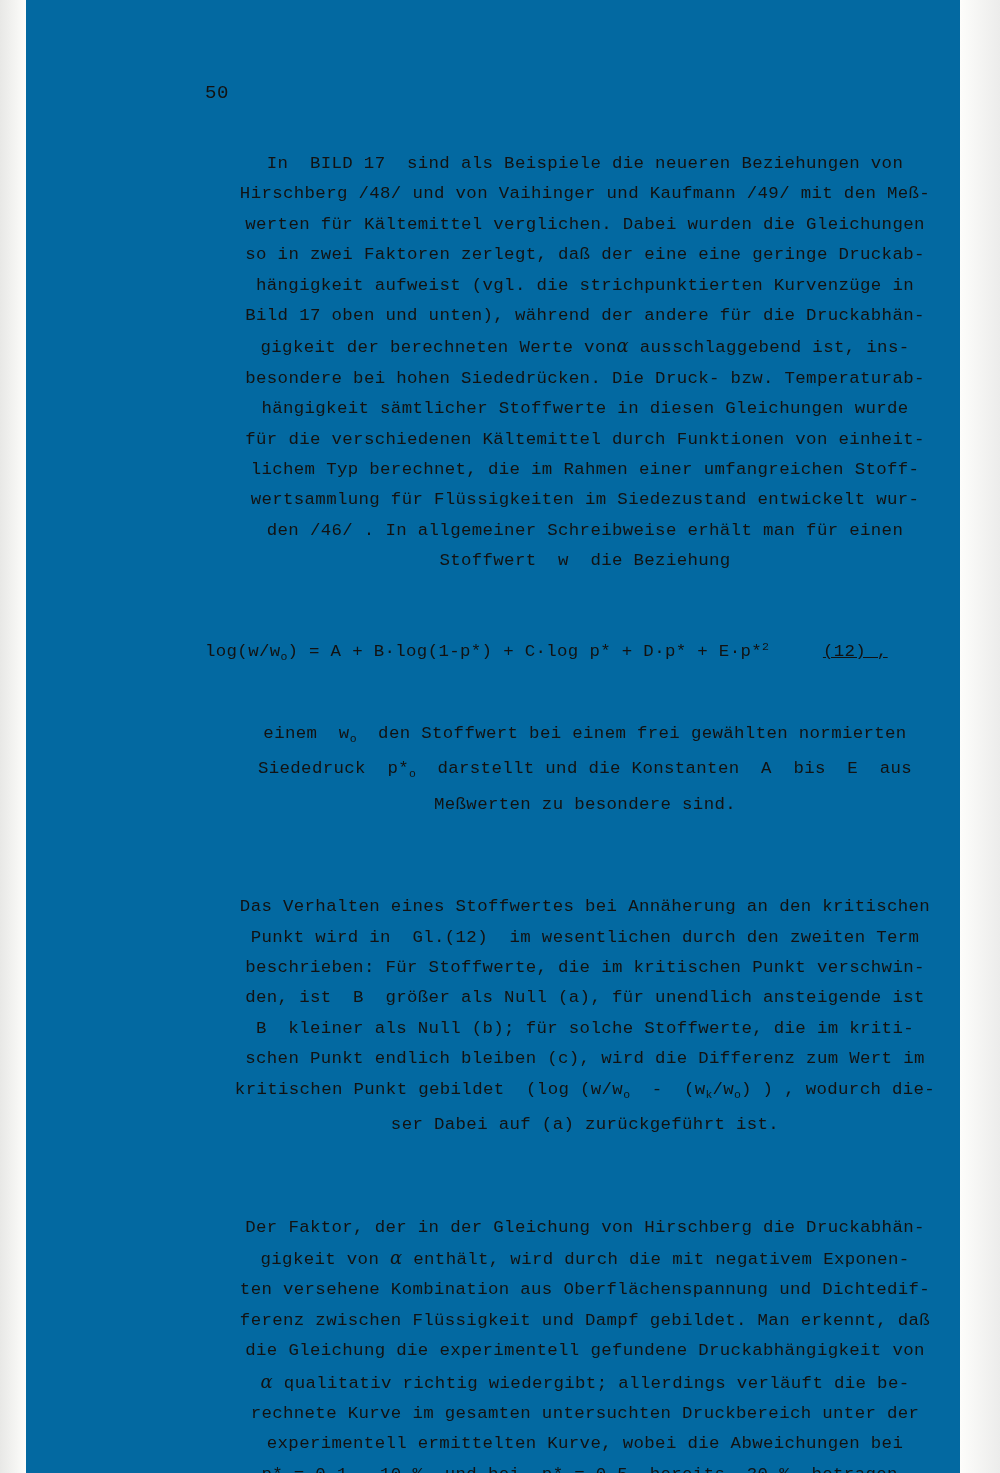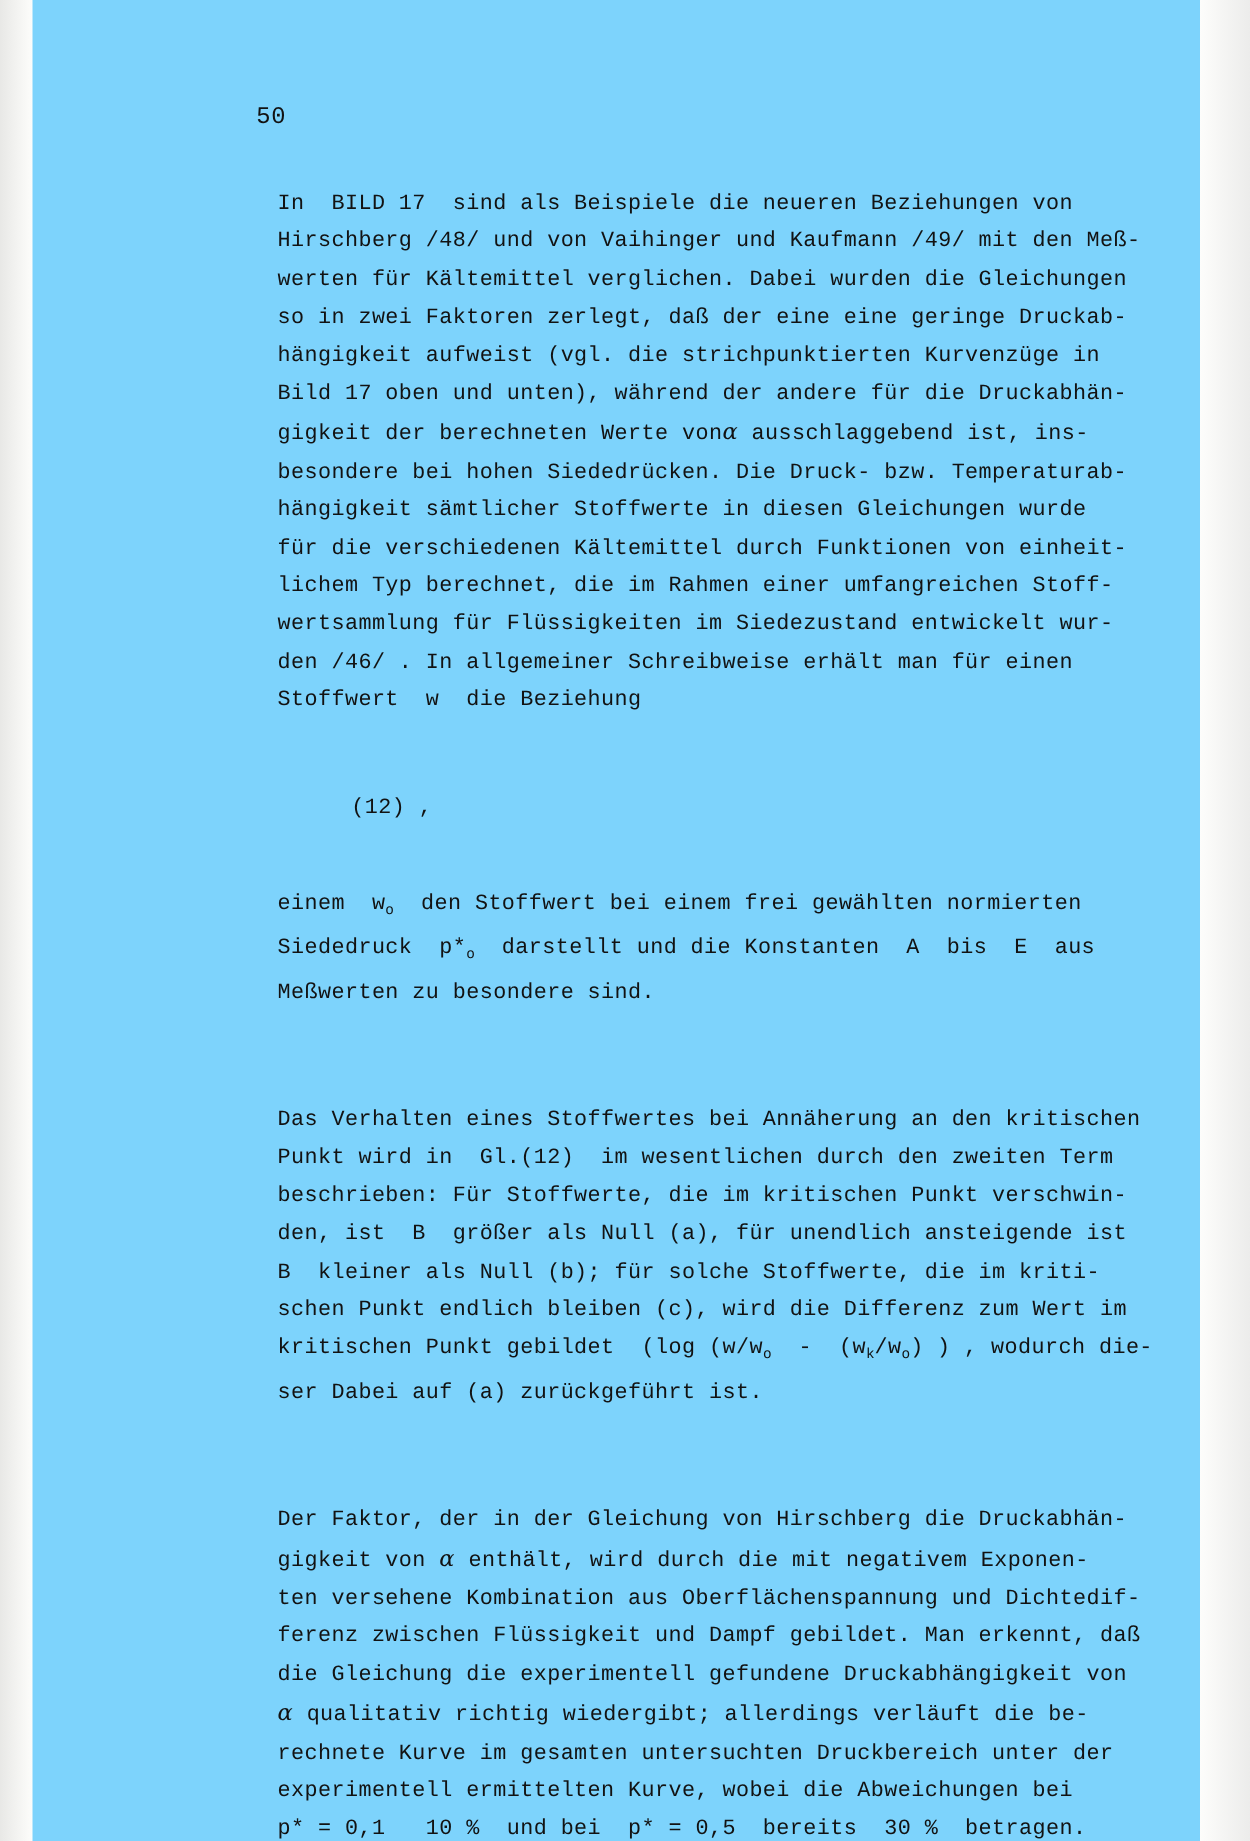--- a/index.html
+++ b/index.html
@@ -11,21 +11,22 @@
     width: 1000px;
     height: 1473px;
     position: relative;
     font-family: "Liberation Mono", "DejaVu Sans Mono", monospace;
     color: #121212;
     overflow: hidden;
   }
   .page {
     position: absolute;
     inset: 0;
-    background: #7dd3fc;
+    background: #0369a1;
+    text-align: center;
   }
   
   .page::before {
     content: "";
     position: absolute;
     left: 0; top: 0; bottom: 0;
     width: 26px;
     background: linear-gradient(to right, #e8e8e6 0%, #fdfdfb 100%);
     pointer-events: none;
   }
@@ -63,22 +64,23 @@
   .formula-row {
     display: flex;
     align-items: baseline;
     font-size: 17.4px;
     line-height: 30px;
     letter-spacing: 0.35px;
     margin: 0;
   }
   .formula-main { white-space: pre; }
   .formula-tag {
-    margin-left: 76px;
+    margin-left: 54px;
     white-space: pre;
+    text-decoration: underline;
   }
   sub {
     font-size: 11.5px;
     vertical-align: -0.35em;
     letter-spacing: 0;
   }
   sup {
     font-size: 11.5px;
     vertical-align: 0.55em;
     letter-spacing: 0;
@@ -109,20 +111,21 @@
 hängigkeit sämtlicher Stoffwerte in diesen Gleichungen wurde
 für die verschiedenen Kältemittel durch Funktionen von einheit-
 lichem Typ berechnet, die im Rahmen einer umfangreichen Stoff-
 wertsammlung für Flüssigkeiten im Siedezustand entwickelt wur-
 den /46/ . In allgemeiner Schreibweise erhält man für einen
 Stoffwert  w  die Beziehung</span></p>
 
     <div class="gap-lg"></div>
 
     <div class="formula-row">
+      <span class="formula-main"><span>log(w/w</span><sub>o</sub><span>) = A + B·log(1-p*) + C·log p* + D·p* + E·p*</span><sup>2</sup></span>
       <span class="formula-tag">(12) ,</span>
     </div>
 
     <div class="gap-md"></div>
 
     <p class="para"><span>einem  w</span><sub>o</sub><span>  den Stoffwert bei einem frei gewählten normierten</span>
 <span>Siededruck  p*</span><sub>o</sub><span>  darstellt und die Konstanten  A  bis  E  aus</span>
 <span>Meßwerten zu besondere sind.</span></p>
 
     <div class="gap-lg"></div>

